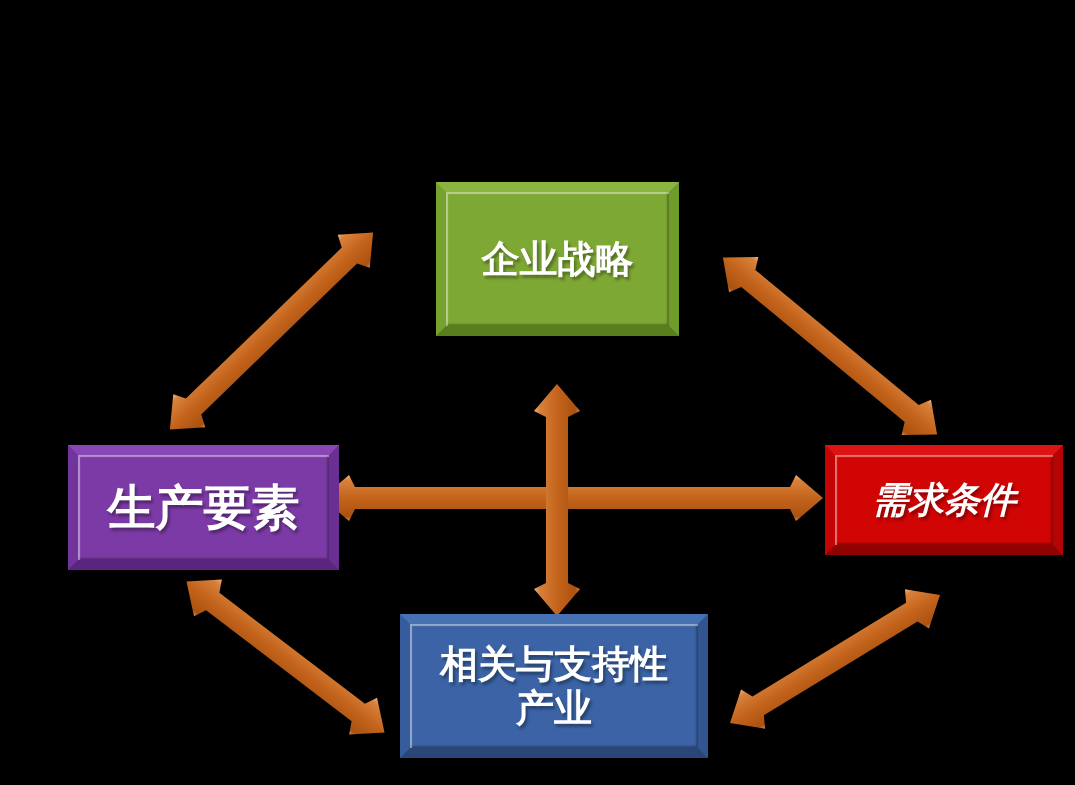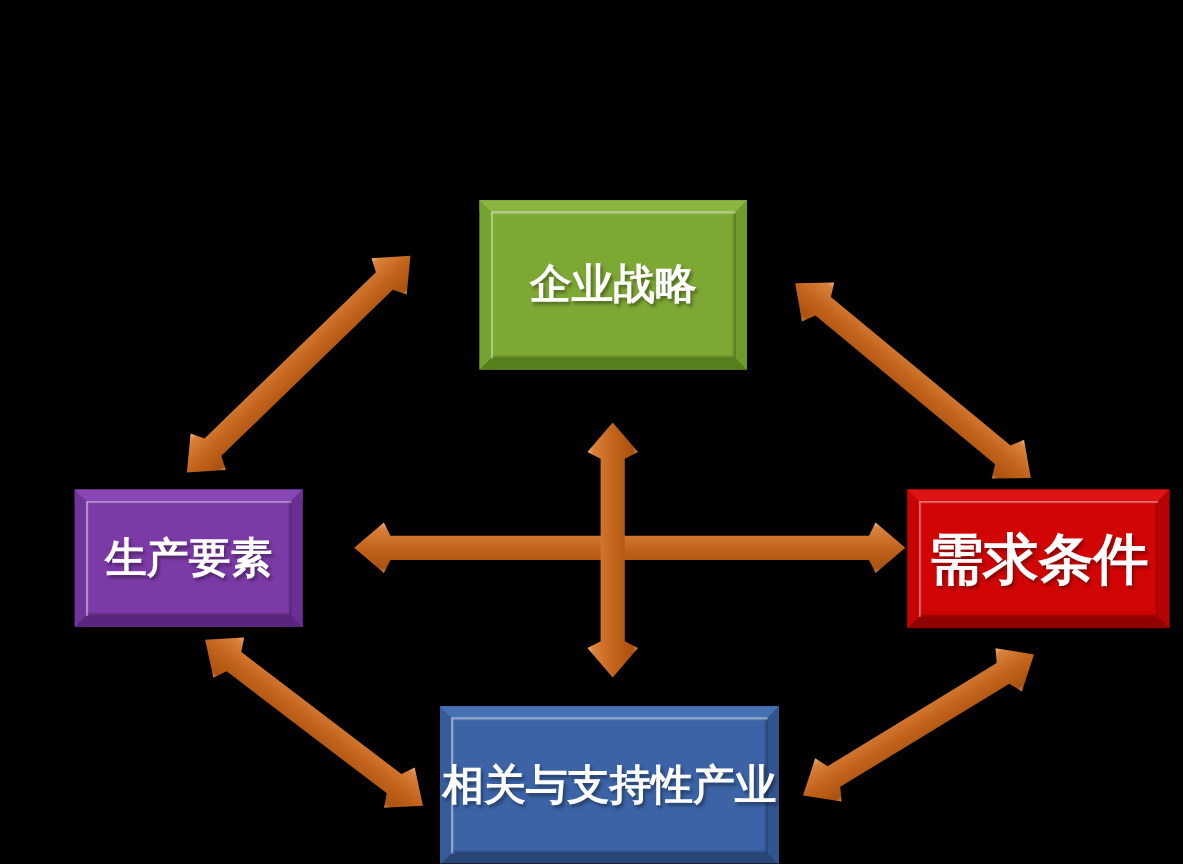--- a/index.html
+++ b/index.html
@@ -8,54 +8,54 @@
     width: 1075px;
     height: 785px;
     background: #000000;
     overflow: hidden;
     font-family: "Liberation Sans", "DejaVu Sans", sans-serif;
   }
   .node {
     position: absolute;
     box-sizing: border-box;
     display: flex;
-    flex-direction: row;
+    flex-direction: column;
     justify-content: center;
     align-items: center;
     text-align: center;
     color: #ffffff;
     font-weight: bold;
     border-style: solid;
     border-width: 10px;
     box-shadow: inset 2px 2px 1px rgba(255,255,255,0.45),
                 inset -2px -2px 2px rgba(0,0,0,0.30);
     text-shadow: 2px 3px 3px rgba(0,0,0,0.35);
   }
   .node .line { white-space: nowrap; }
 
   .node-strategy {
     left: 436px; top: 182px; width: 243px; height: 154px;
     background: #7EA834;
     border-color: #8BB540 #6E9B2A #587F1E #76A32F;
     font-size: 38px; line-height: 43px;
   }
   .node-factors {
-    left: 68px; top: 445px; width: 207px; height: 125px;
+    left: 68px; top: 445px; width: 271px; height: 125px;
     background: #7C3AA6;
     border-color: #8947B5 #6A2F93 #59257E #71339C;
-    font-size: 38px; line-height: 44px;
+    font-size: 48px; line-height: 44px;
   }
   .node-demand {
-    left: 825px; top: 445px; width: 238px; height: 126px;
+    left: 825px; top: 445px; width: 238px; height: 110px;
     background: #D20505;
     border-color: #DE1414 #B60404 #900202 #C50404;
-    font-size: 50px; line-height: 44px;
+    font-size: 36px; line-height: 44px; font-style: italic;
   }
   .node-supporting {
-    left: 400px; top: 642px; width: 308px; height: 144px;
+    left: 400px; top: 614px; width: 308px; height: 144px;
     background: #3B63A5;
     border-color: #4671B3 #32548F #294677 #365C9B;
     font-size: 38px; line-height: 44px;
   }
 
   .arrow { position: absolute; overflow: visible; }
   .defs-holder { position: absolute; width: 0; height: 0; }
 </style>
 </head>
 <body>

